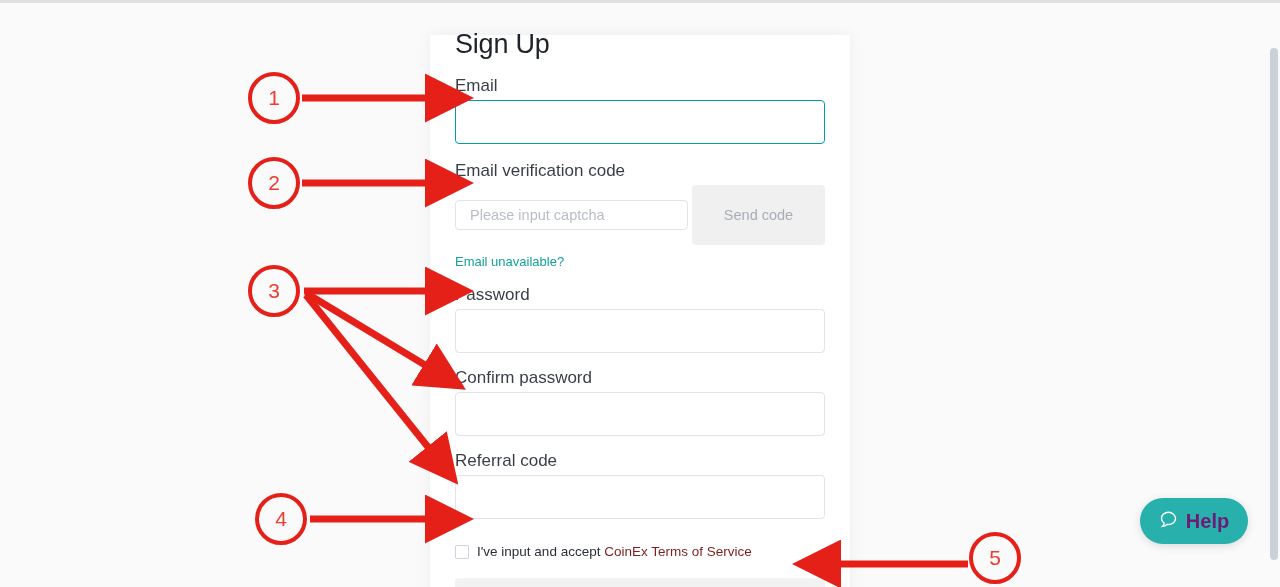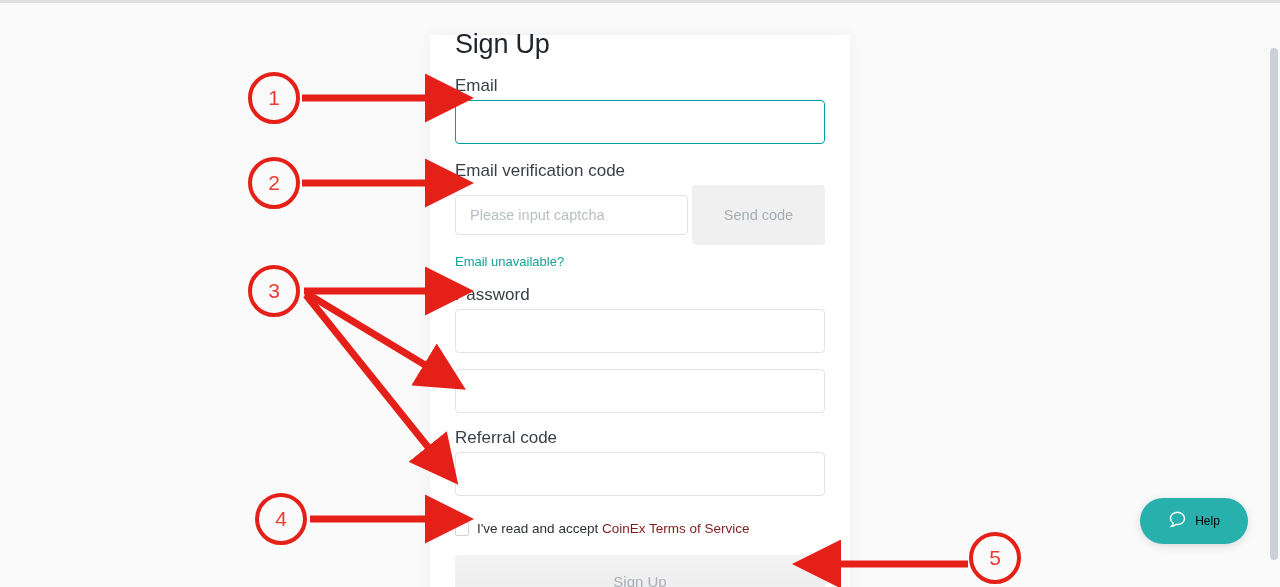--- a/index.html
+++ b/index.html
@@ -81,21 +81,21 @@
 
   
   .verify-row {
     display: flex;
     gap: 4px;
     align-items: center;
   }
 
   .verify-input {
     width: 233px;
-    height: 40px;
+    height: 30px;
     border: 1px solid #e2e2e8;
     border-radius: 4px;
     background: #fff;
     font-size: 14.5px;
     font-family: "Liberation Sans", sans-serif;
     padding: 0 14px;
     outline: none;
     color: #333;
   }
   .verify-input::placeholder { color: #b9bdc4; }
@@ -179,23 +179,23 @@
     border-radius: 23px;
     display: flex;
     align-items: center;
     justify-content: center;
     gap: 8px;
     box-shadow: 0 2px 8px rgba(0,0,0,0.13);
     cursor: pointer;
     z-index: 6;
   }
   .help-label {
-    color: #000000;
-    font-size: 12px;
-    font-weight: normal;
+    color: #701a75;
+    font-size: 20px;
+    font-weight: bold;
   }
 
   
   .scrollbar-track {
     position: absolute;
     top: 3px; right: 0;
     width: 13px;
     height: 584px;
     background: #fafafa;
     z-index: 7;
@@ -264,33 +264,34 @@
   </div>
 
   
   <div class="field-group tight">
     <label class="field-label">Password</label>
     <input class="text-input" type="password" placeholder="" style="">
   </div>
 
   
   <div class="field-group tight">
+    <label class="field-label">Confirm password</label>
     <input class="text-input" type="password" placeholder="" style="">
   </div>
 
   
   <div class="field-group tight">
     <label class="field-label">Referral code</label>
     <input class="text-input" type="text" placeholder="" style="">
   </div>
 
   
   <div class="terms-row">
     <div class="checkbox"></div>
-    <span class="terms-text"><span>I've read and accept </span><a class="terms-link">CoinEx Terms of Service</a></span>
+    <span class="terms-text"><span>I've input and accept </span><a class="terms-link">CoinEx Terms of Service</a></span>
   </div>
 
   
   <button class="submit-btn">Sign Up</button>
 </div>
 
 <div class="help-widget">
   <span>
     <svg width="19" height="19" viewBox="0 0 20 20">
       <path d="M10 2.4c-4.1 0-7.4 2.8-7.4 6.3 0 2 1.1 3.8 2.8 5 0 1.3-.6 2.6-1.6 3.5 1.8-.2 3.4-.9 4.6-2 .5.1 1.1.1 1.6.1 4.1 0 7.4-2.8 7.4-6.3S14.1 2.4 10 2.4z" fill="none" stroke="#ffffff" stroke-width="1.5"></path>

